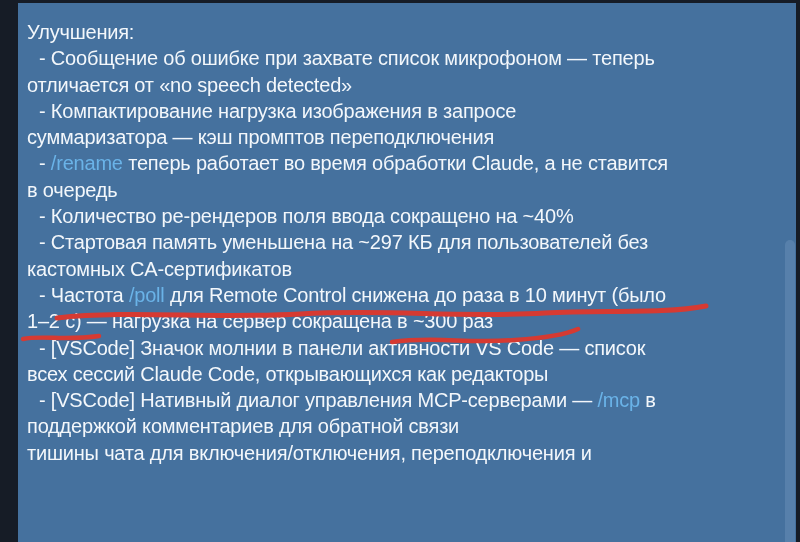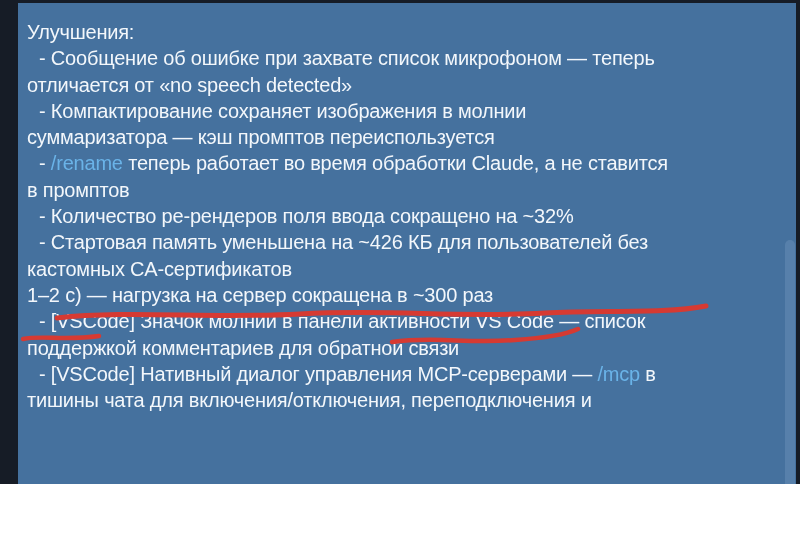--- a/index.html
+++ b/index.html
@@ -7,21 +7,21 @@
     --edge:#161c26;
     --text:#f3f7fb;
     --link:#6ab3e8;
     --annotation:#d63a32;
     --thumb:#5a83ad;
   }
   html,body{margin:0;padding:0;}
   body{font-family:"Liberation Sans", sans-serif;}
   .screen{
     position:relative;
-    width:800px;height:484px;
+    width:800px;height:542px;
     background:var(--bg);
     overflow:hidden;
   }
   .edge{position:absolute;background:var(--edge);}
   .edge.left{left:0;top:0;width:18px;height:542px;}
   .edge.right{right:0;top:0;width:4px;height:542px;}
   .edge.top{left:0;top:0;width:800px;height:3px;}
   .bubble{
     position:absolute;left:18px;top:3px;right:4px;bottom:0;
     background:var(--bg);
@@ -59,31 +59,33 @@
 </head>
 <body>
 
 <div class="screen">
 
   <div class="bubble">
     <div class="message-text" id="message-text">
         <div class="line"><span class="seg">Улучшения:</span></div>
         <div class="line indent"><span class="seg">- Сообщение об ошибке при захвате список микрофоном — теперь</span></div>
         <div class="line"><span class="seg">отличается от «no speech detected»</span></div>
-        <div class="line indent"><span class="seg">- Компактирование сохраняет изображения в молнии</span></div>
-        <div class="line"><span class="seg">суммаризатора — кэш промптов переиспользуется</span></div>
+        <div class="line indent"><span class="seg">- Компактирование нагрузка изображения в запросе</span></div>
+        <div class="line"><span class="seg">суммаризатора — кэш промптов переподключения</span></div>
         <div class="line indent"><span class="seg">- </span><span class="seg link">/rename</span><span class="seg"> теперь работает во время обработки Claude, а не ставится</span></div>
-        <div class="line"><span class="seg">в промптов</span></div>
-        <div class="line indent"><span class="seg">- Количество ре-рендеров поля ввода сокращено на ~32%</span></div>
-        <div class="line indent"><span class="seg">- Стартовая память уменьшена на ~426 КБ для пользователей без</span></div>
+        <div class="line"><span class="seg">в очередь</span></div>
+        <div class="line indent"><span class="seg">- Количество ре-рендеров поля ввода сокращено на ~40%</span></div>
+        <div class="line indent"><span class="seg">- Стартовая память уменьшена на ~297 КБ для пользователей без</span></div>
         <div class="line"><span class="seg">кастомных CA-сертификатов</span></div>
+        <div class="line indent"><span class="seg">- Частота </span><span class="seg link">/poll</span><span class="seg"> для Remote Control снижена до раза в 10 минут (было</span></div>
         <div class="line"><span class="seg">1–2 с) — нагрузка на сервер сокращена в ~300 раз</span></div>
         <div class="line indent"><span class="seg">- [VSCode] Значок молнии в панели активности VS Code — список</span></div>
+        <div class="line"><span class="seg">всех сессий Claude Code, открывающихся как редакторы</span></div>
+        <div class="line indent"><span class="seg">- [VSCode] Нативный диалог управления MCP-серверами — </span><span class="seg link">/mcp</span><span class="seg"> в</span></div>
         <div class="line"><span class="seg">поддержкой комментариев для обратной связи</span></div>
-        <div class="line indent"><span class="seg">- [VSCode] Нативный диалог управления MCP-серверами — </span><span class="seg link">/mcp</span><span class="seg"> в</span></div>
         <div class="line"><span class="seg">тишины чата для включения/отключения, переподключения и</span></div>
       </div>
   </div>
 
   <svg class="annotations" viewBox="0 0 800 542" xmlns="http://www.w3.org/2000/svg">
     <path stroke-width="5" d="M57 318 C 130 310, 210 319, 300 314 C 390 309, 455 318, 545 313 C 605 310, 665 314, 706 306"></path>
     <path stroke-width="4.5" d="M23 339 C 42 335, 64 341, 99 336"></path>
     <path stroke-width="4.5" d="M392 342 C 435 336, 468 344, 515 340 C 545 338, 565 335, 578 329"></path>
   </svg>
 

